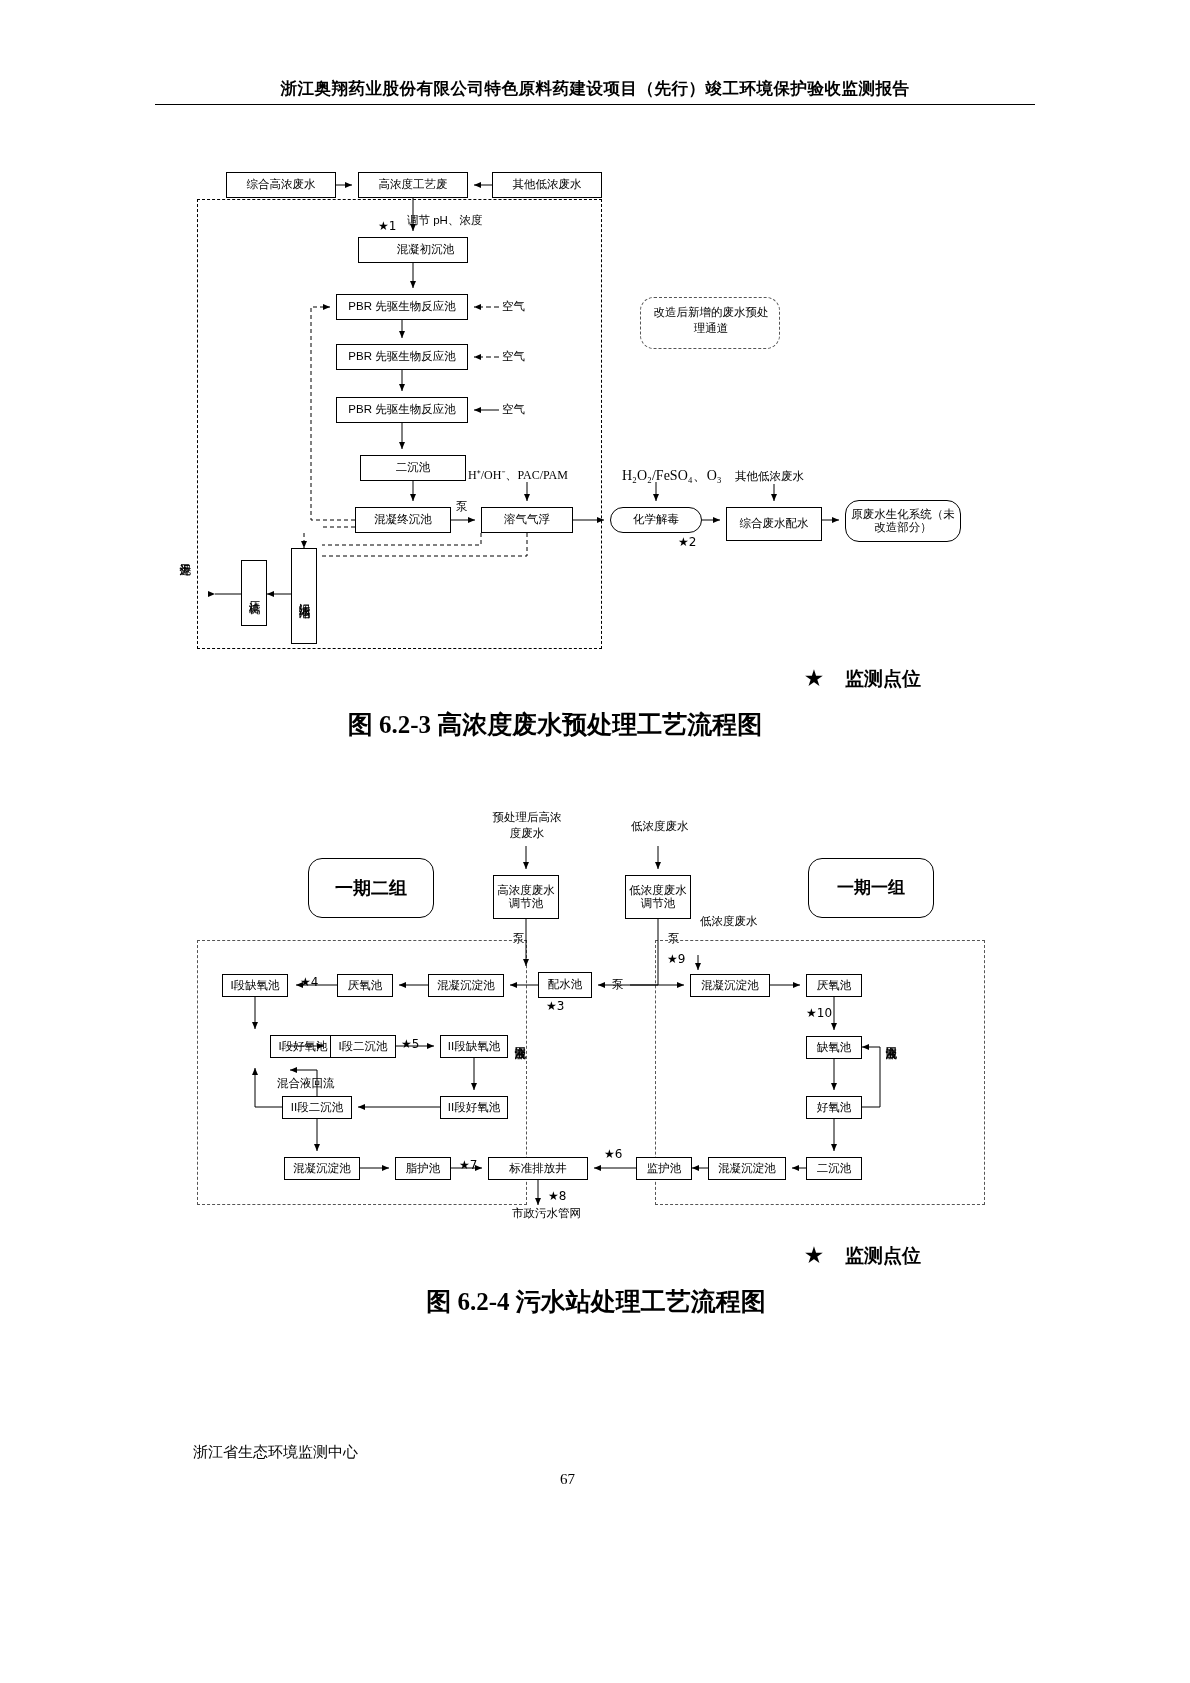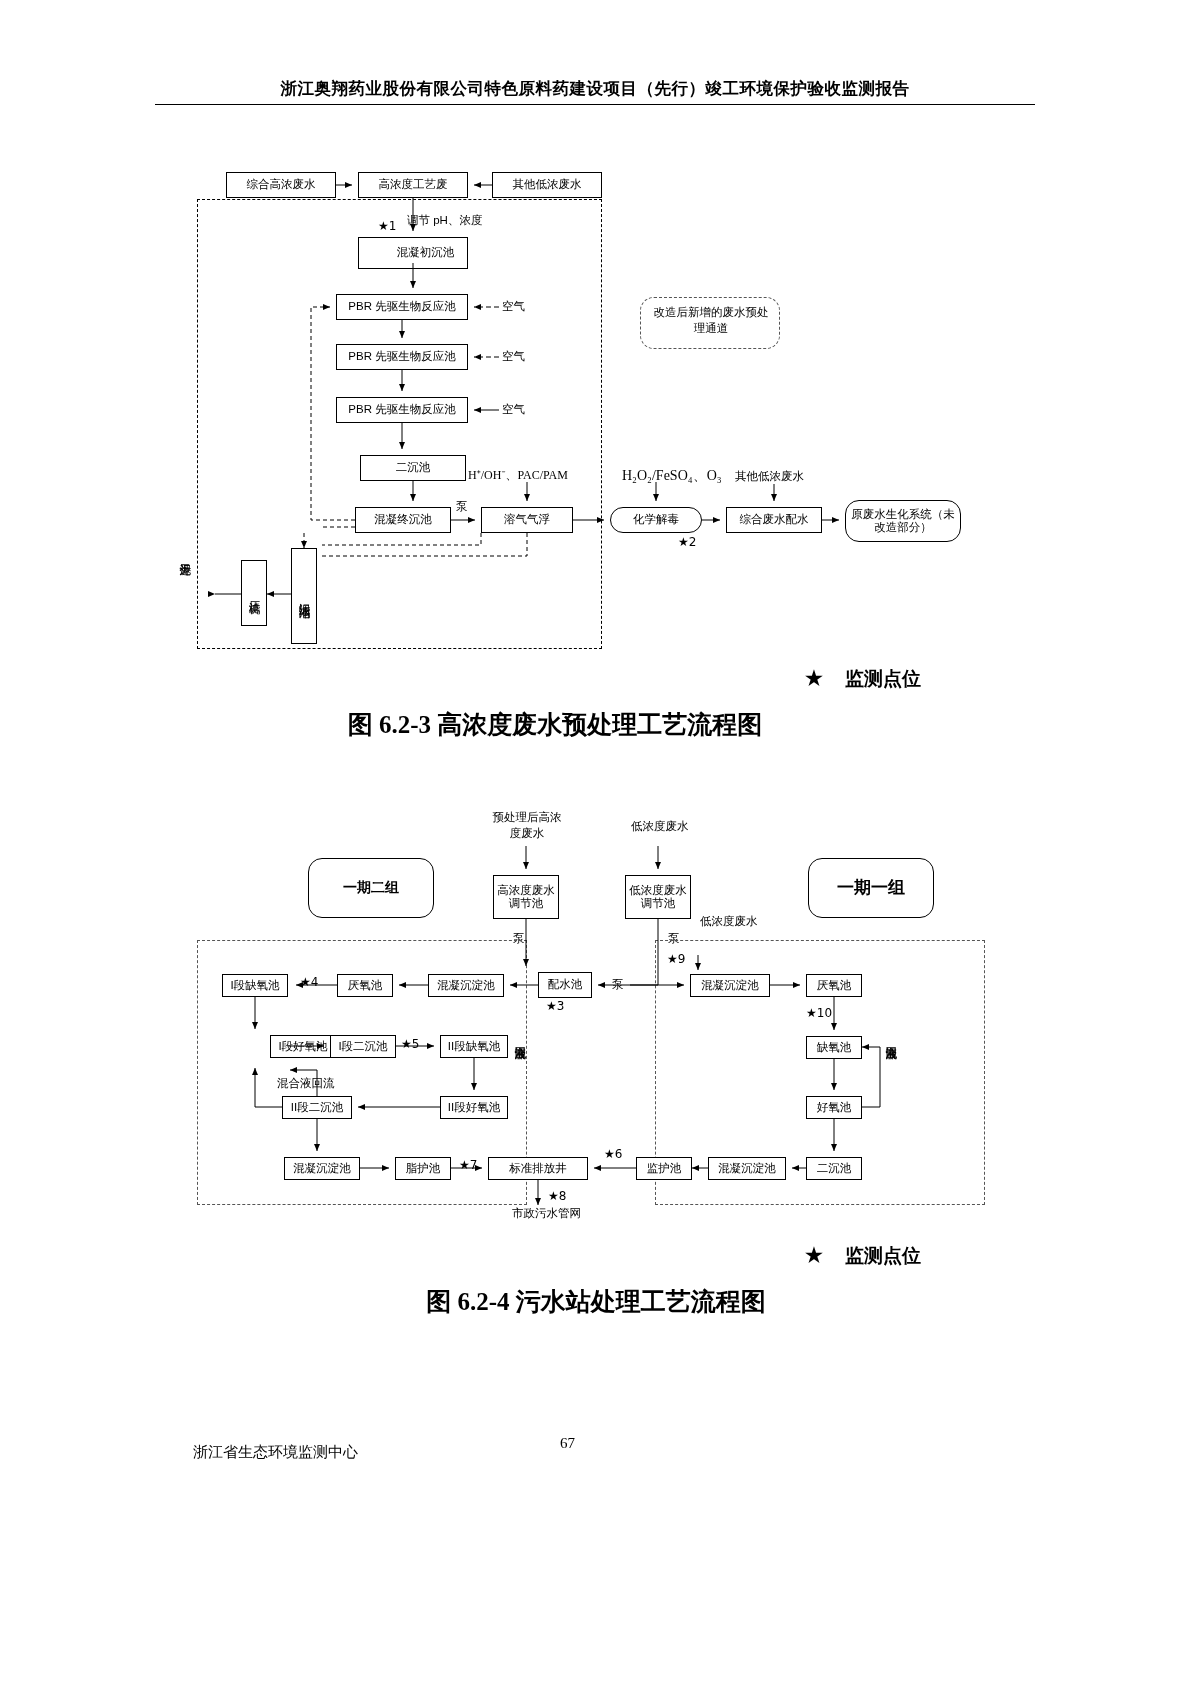--- a/index.html
+++ b/index.html
@@ -12,21 +12,21 @@
 
   
   .hdr{
     position:absolute;left:155px;top:78px;width:880px;
     text-align:center;font-size:16.5px;font-weight:bold;letter-spacing:.5px;
   }
   .hdr-rule{position:absolute;left:155px;top:104px;width:880px;height:1px;background:#000;}
 
   
   .ftr-left{position:absolute;left:193px;top:1443px;font-size:15px;}
-  .ftr-page{position:absolute;left:560px;top:1435px;font-size:15px;}
+  .ftr-page{position:absolute;left:560px;top:1471px;font-size:15px;}
 
   
   .caption{position:absolute;width:1110px;text-align:center;font-size:25px;font-weight:bold;}
   #cap1{top:708px;}
   #cap2{top:1285px;padding-left:41px;}
 
   
   .legend{position:absolute;font-size:19px;font-weight:bold;}
   .legend .star{font-size:20px;margin-right:22px;}
 
@@ -73,38 +73,38 @@
 
   <div class="dashbox" style="left:197px;top:199px;width:405px;height:450px;"></div>
 
   <div class="bx" style="left:226px;top:172px;width:110px;height:26px;">综合高浓废水</div>
   <div class="bx" style="left:358px;top:172px;width:110px;height:26px;">高浓度工艺废</div>
   <div class="bx" style="left:492px;top:172px;width:110px;height:26px;">其他低浓废水</div>
 
   <div class="lbl" style="left:407px;top:214px;">调节 pH、浓度</div>
   <div class="star-mark" style="left:378px;top:219px;">★1</div>
 
-  <div class="bx" style="left:358px;top:237px;width:110px;height:32px;padding-left:25px;">混凝初沉池</div>
+  <div class="bx" style="left:358px;top:237px;width:110px;height:26px;padding-left:25px;">混凝初沉池</div>
 
   <div class="bx" style="left:336px;top:294px;width:132px;height:26px;">PBR 先驱生物反应池</div>
   <div class="lbl" style="left:502px;top:300px;">空气</div>
 
   <div class="bx" style="left:336px;top:344px;width:132px;height:26px;">PBR 先驱生物反应池</div>
   <div class="lbl" style="left:502px;top:350px;">空气</div>
 
   <div class="bx" style="left:336px;top:397px;width:132px;height:26px;">PBR 先驱生物反应池</div>
   <div class="lbl" style="left:502px;top:403px;">空气</div>
 
   <div class="bx" style="left:360px;top:455px;width:106px;height:26px;">二沉池</div>
 
   <div class="bx" style="left:355px;top:507px;width:96px;height:26px;">混凝终沉池</div>
   <div class="lbl" style="left:456px;top:500px;">泵</div>
   <div class="bx" style="left:481px;top:507px;width:92px;height:26px;">溶气气浮</div>
   <div class="bx" style="left:610px;top:507px;width:92px;height:26px;border-radius:13px;">化学解毒</div>
-  <div class="bx" style="left:726px;top:507px;width:96px;height:26px;">综合废水配水</div>
+  <div class="bx" style="left:726px;top:507px;width:96px;height:34px;">综合废水配水</div>
   <div class="bx rounded wrap" style="left:845px;top:500px;width:116px;height:42px;padding:2px 4px;">原废水生化系统（未改造部分）</div>
 
   <div class="lbl serif" style="left:468px;top:468px;font-size:12px;">H⁺/OH⁻、PAC/PAM</div>
   <div class="lbl serif" style="left:622px;top:468px;font-size:14px;">H₂O₂/FeSO₄、O₃</div>
   <div class="lbl" style="left:735px;top:470px;">其他低浓废水</div>
   <div class="star-mark" style="left:678px;top:535px;">★2</div>
 
   <div class="dashdot rounded" style="left:640px;top:297px;width:140px;height:52px;"></div>
   <div class="lbl wrap" style="left:650px;top:305px;width:122px;text-align:center;line-height:1.35;">改造后新增的废水预处理通道</div>
 
@@ -113,21 +113,21 @@
   <div class="vtext" style="left:178px;top:555px;">干泥外运</div>
 
   <div class="legend" style="left:805px;top:666px;">
     <span class="star">★</span><span>监测点位</span>
   </div>
   <div class="caption" id="cap1">图 6.2-3  高浓度废水预处理工艺流程图</div>
 
   <div class="lbl wrap" style="left:488px;top:810px;width:78px;text-align:center;line-height:1.35;">预处理后高浓度废水</div>
   <div class="lbl" style="left:631px;top:820px;">低浓度废水</div>
 
-  <div class="bx rounded" style="left:308px;top:858px;width:126px;height:60px;font-size:14px;font-weight:bold;font-family:'Liberation Serif',serif;">一期二组</div>
+  <div class="bx rounded" style="left:308px;top:858px;width:126px;height:60px;font-size:18px;font-weight:bold;font-family:'Liberation Serif',serif;">一期二组</div>
   <div class="bx rounded" style="left:808px;top:858px;width:126px;height:60px;font-size:17px;font-weight:bold;font-family:'Liberation Serif',serif;">一期一组</div>
 
   <div class="bx wrap" style="left:493px;top:875px;width:66px;height:44px;padding:2px;">高浓度废水调节池</div>
   <div class="bx wrap" style="left:625px;top:875px;width:66px;height:44px;padding:2px;">低浓度废水调节池</div>
 
   <div class="lbl" style="left:513px;top:932px;">泵</div>
   <div class="lbl" style="left:668px;top:932px;">泵</div>
   <div class="lbl" style="left:700px;top:915px;">低浓度废水</div>
 
   <div class="dashdot" style="left:197px;top:940px;width:330px;height:265px;"></div>

